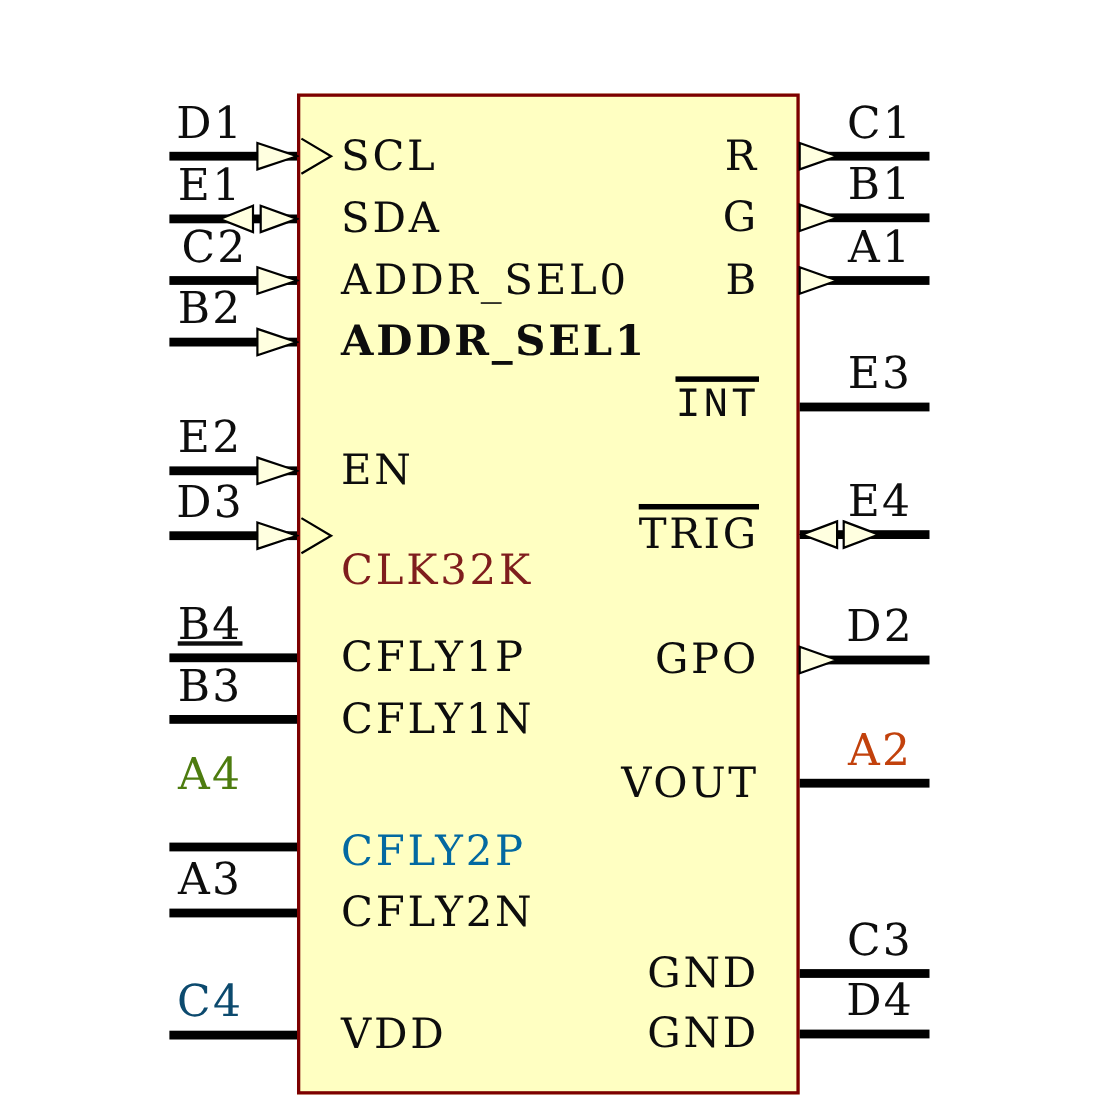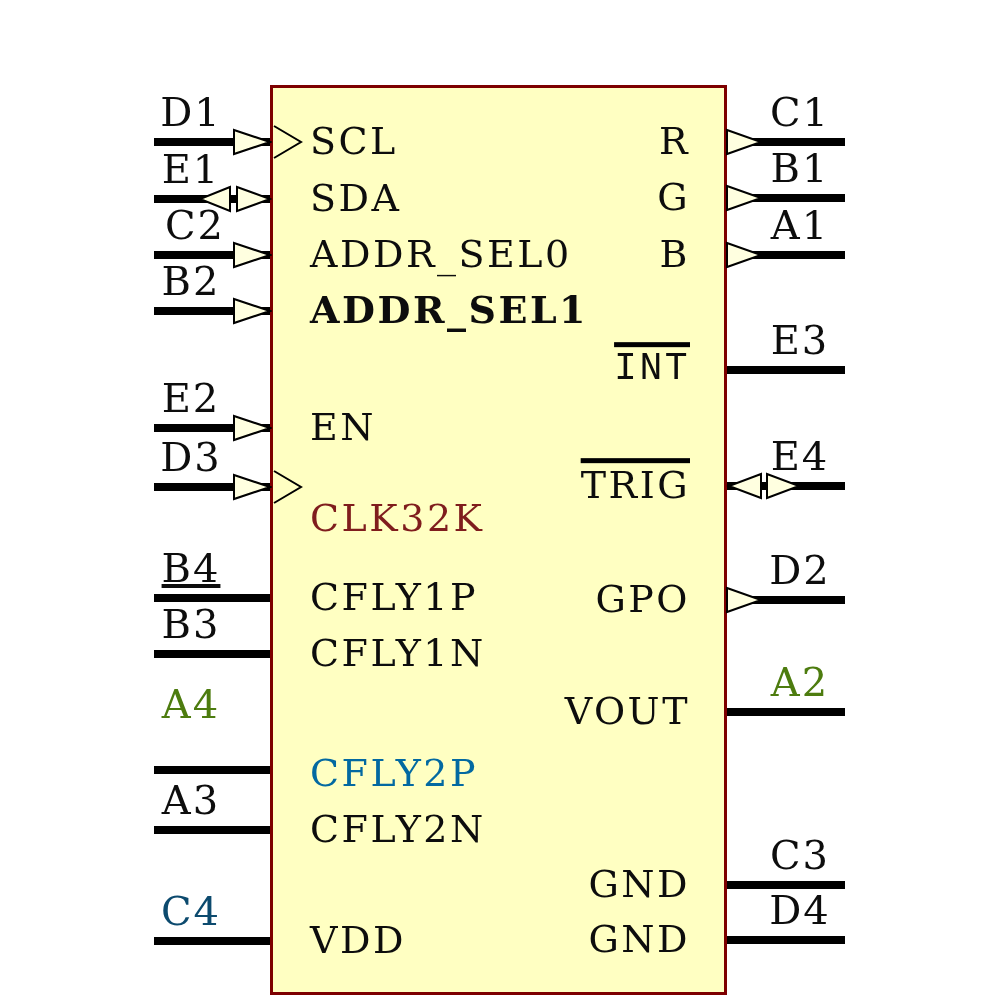--- a/index.html
+++ b/index.html
@@ -139,21 +139,21 @@
           <polygon points="35,2 3,14 35,26" fill="#ffffe0" stroke="#000" stroke-width="2"></polygon>
           <polygon points="41,2 73,14 41,26" fill="#ffffe0" stroke="#000" stroke-width="2"></polygon>
         </svg></div>
       <div class="pin-line" style="left: 727px; top: 596px; width: 118px; background: rgb(0, 0, 0);"></div>
       <div class="pin-num" style="left: 800px; top: 553px; color: rgb(13, 13, 13);">D2</div>
       <div class="pin-name right" style="top: 600px; color: rgb(13, 13, 13); right: 310px;">GPO</div>
       <div class="arrow-svg" style="left: 725px; top: 586px;"><svg width="40" height="28" viewBox="0 0 40 28">
           <polygon points="2,2 36,14 2,26" fill="#ffffe0" stroke="#000" stroke-width="2"></polygon>
         </svg></div>
       <div class="pin-line" style="left: 727px; top: 708px; width: 118px; background: rgb(0, 0, 0);"></div>
-      <div class="pin-num" style="left: 800px; top: 665px; color: #4d7c0f;">A2</div>
+      <div class="pin-num" style="left: 800px; top: 665px; color: #c2410c;">A2</div>
       <div class="pin-name right" style="top: 712px; color: rgb(13, 13, 13); right: 310px; text-align: right;">VOUT</div>
       <div class="pin-line" style="left: 727px; top: 881px; width: 118px; background: rgb(0, 0, 0);"></div>
       <div class="pin-num" style="left: 800px; top: 838px; color: rgb(13, 13, 13);">C3</div>
       <div class="pin-name right" style="top: 885px; color: rgb(13, 13, 13); right: 310px;">GND</div>
       <div class="pin-line" style="left: 727px; top: 936px; width: 118px; background: rgb(0, 0, 0);"></div>
       <div class="pin-num" style="left: 800px; top: 893px; color: rgb(13, 13, 13);">D4</div>
       <div class="pin-name right" style="top: 940px; color: rgb(13, 13, 13); right: 310px;">GND</div>
     </div>
 </div>
 

